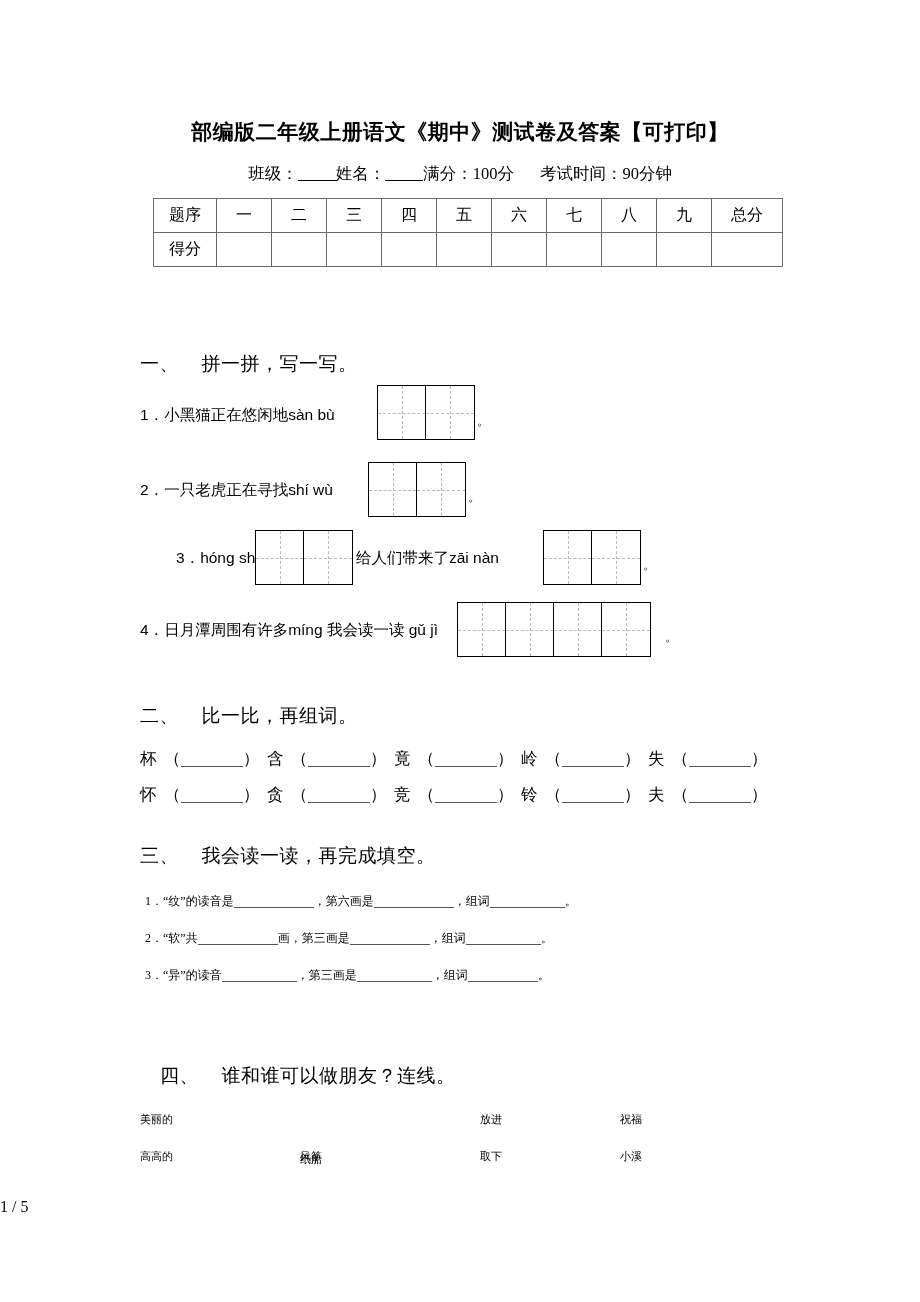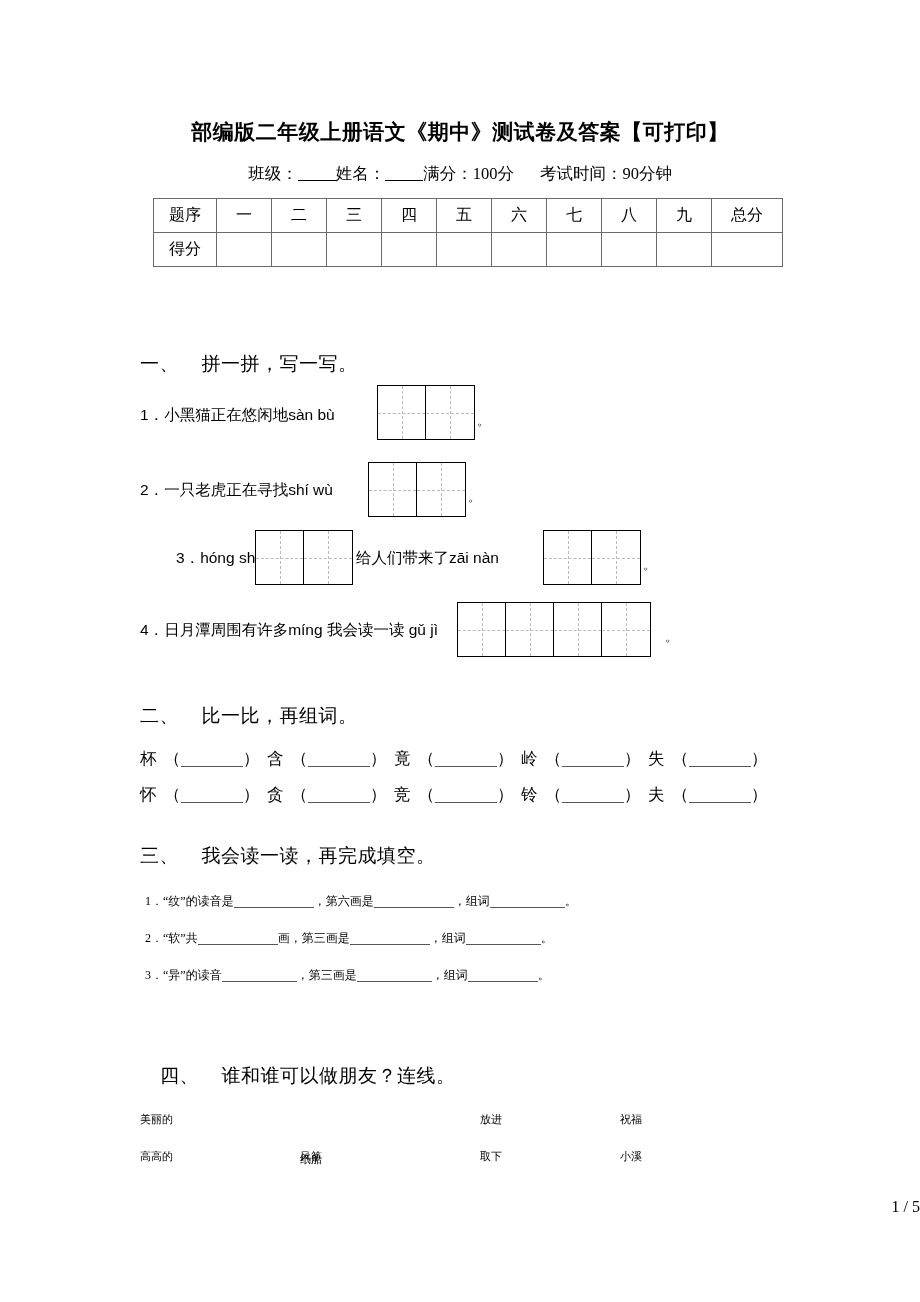--- a/index.html
+++ b/index.html
@@ -164,21 +164,21 @@
     font-size: 11px;
     white-space: nowrap;
   }
 
   
   .footer {
     position: absolute;
     left: 0;
     top: 1198px;
     width: 920px;
-    text-align: right;
+    text-align: left;
     font-size: 16px;
   }
 </style>
 </head>
 <body>
 
 <div class="page">
 
   <div class="doc-title">部编版二年级上册语文《期中》测试卷及答案【可打印】</div>
 

